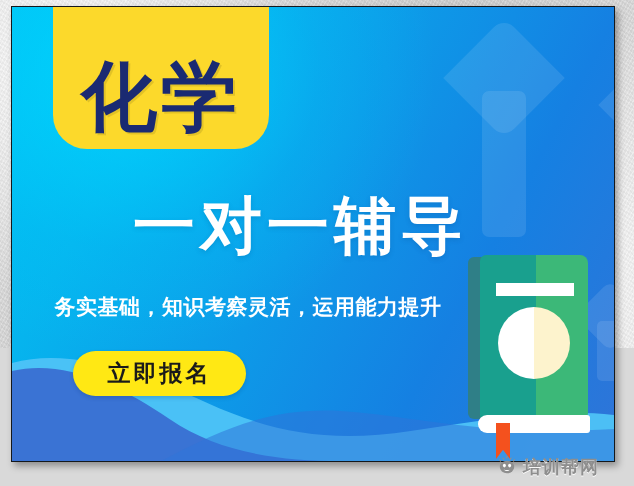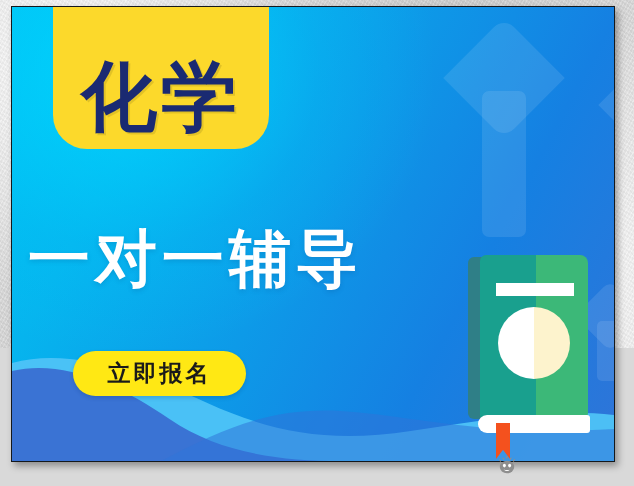--- a/index.html
+++ b/index.html
@@ -143,28 +143,27 @@
     letter-spacing: 4px;
     line-height: 1;
     text-shadow: 2px 2px 0 rgba(0,0,0,0.10);
   }
 
   
   #headline {
     position: absolute;
     left: 16px; top: 186px;
     width: 440px;
-    text-align: left;
+    text-align: right;
     font-size: 62px;
     font-weight: bold;
     color: #ffffff;
     letter-spacing: 5px;
     line-height: 1.05;
     text-shadow: 0 2px 5px rgba(0,60,120,0.18);
-    margin-top: 33px;
   }
 
   
   #subtitle {
     position: absolute;
     left: 10px; top: 286px;
     width: 452px;
     text-align: center;
     font-size: 21px;
     font-weight: bold;
@@ -314,20 +313,21 @@
       <div class="book-cover-right"></div>
       <div class="book-bar"></div>
       <div class="book-circle-left"></div>
       <div class="book-circle-right"></div>
       <div class="book-pages"></div>
       <div class="book-ribbon"></div>
     </div>
 
     <div id="headline">一对一辅导</div>
 
+    <div id="subtitle">务实基础，知识考察灵活，运用能力提升</div>
 
     <button id="cta-button">立即报名</button>
 
   </div>
 
   <div id="watermark">
     <span class="wm-icon">
       <svg width="20" height="20" viewBox="0 0 20 20">
         <g fill="#8e8e8e">
           <path d="M3.2 7.0 L1.6 3.6 L4.4 5.8 Z"></path>
@@ -337,15 +337,16 @@
           <path d="M13.4 5.2 L15.0 2.2 L12.4 3.4 Z"></path>
           <ellipse cx="10" cy="12.0" rx="7.2" ry="6.2"></ellipse>
         </g>
         <g fill="#ffffff">
           <ellipse cx="7.4" cy="10.6" rx="1.5" ry="1.8"></ellipse>
           <ellipse cx="12.6" cy="10.6" rx="1.5" ry="1.8"></ellipse>
           <path d="M6.6 14.4 Q10 17.4 13.4 14.4 Q10 15.8 6.6 14.4 Z"></path>
         </g>
       </svg>
     </span>
+    <span>培训帮网</span>
   </div>
 
 </div>
 
 </body></html>

